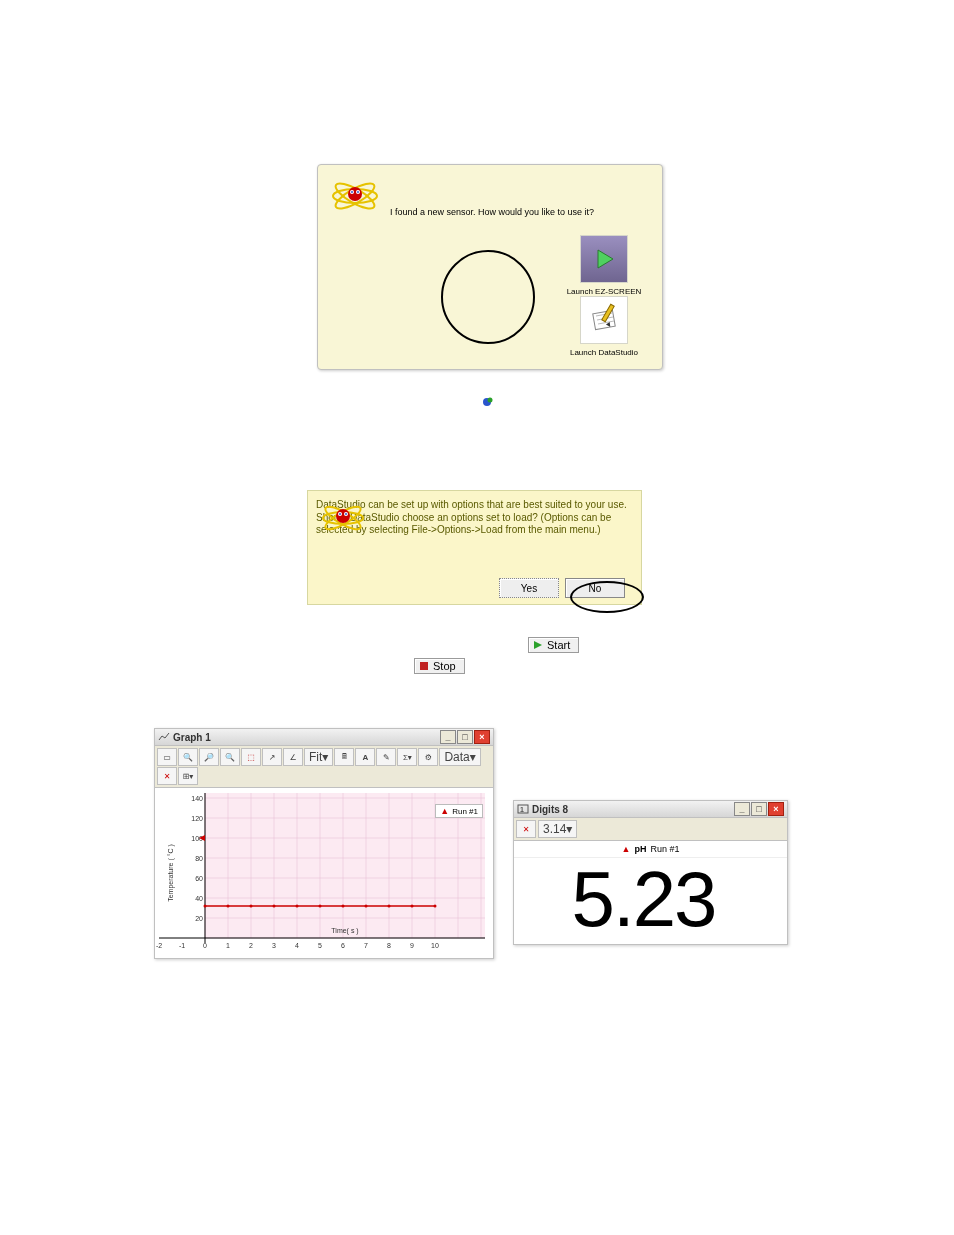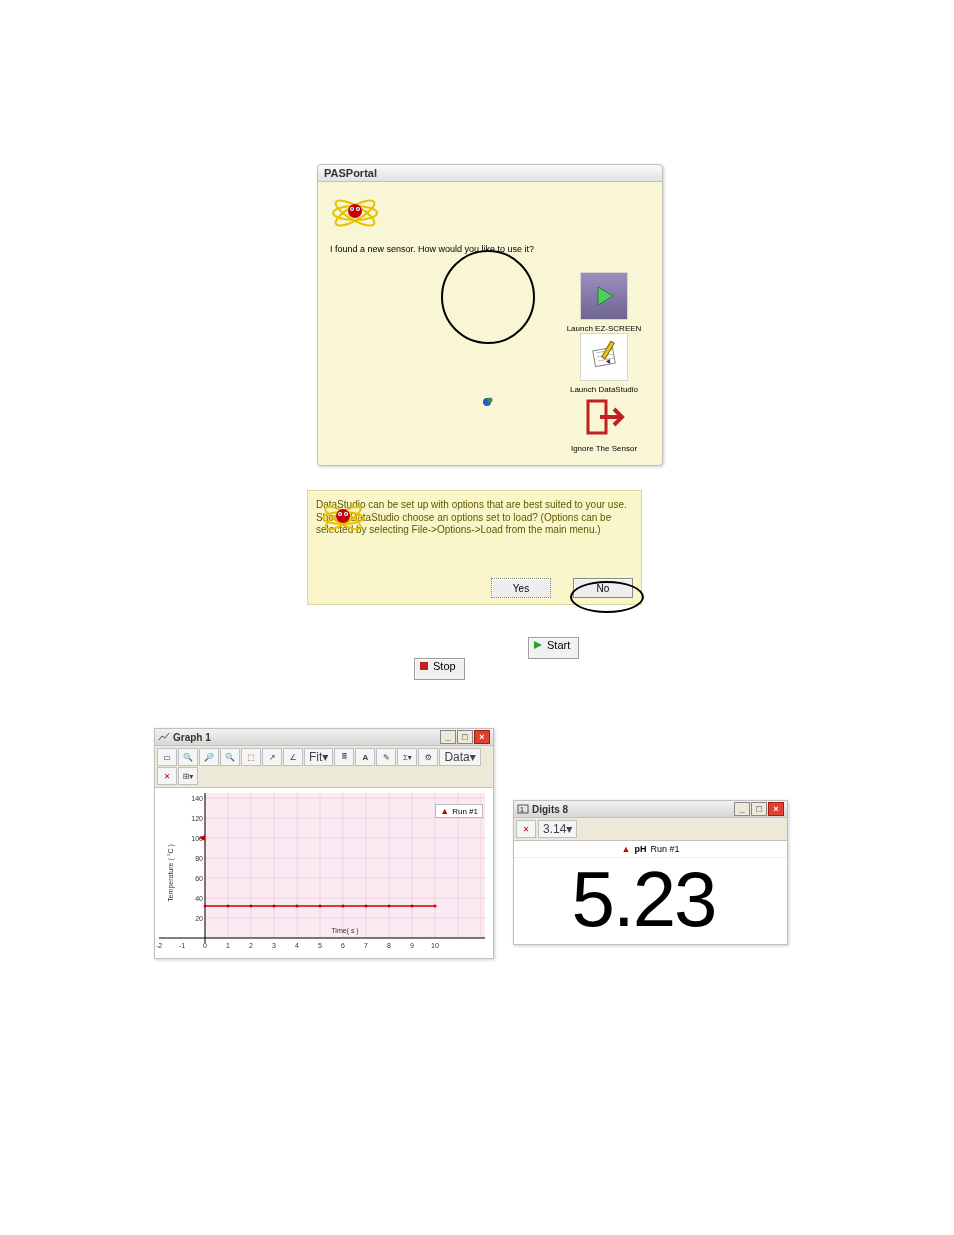--- a/index.html
+++ b/index.html
@@ -34,25 +34,24 @@
     font-size: 11px;
     font-weight: bold;
     color: #333;
     border-radius: 4px 4px 0 0;
   }
   .pasportal-body {
     padding: 10px 8px 6px 8px;
   }
   .pasportal-top {
     display: flex;
-    align-items: flex-start;
+    align-items: flex-end;
     gap: 10px;
     margin-bottom: 18px;
     padding-left: 4px;
-    flex-direction: column;
   }
   .atom-icon {
     width: 50px;
     height: 42px;
     display:flex;
     align-items:center;
     justify-content:center;
   }
   .pasportal-msg {
     font-size: 9px;
@@ -118,45 +117,45 @@
     left: 10px;
     top: 6px;
   }
   .help-text {
     font-size: 10px;
     color: #5a5a00;
     line-height: 1.25;
   }
   .help-buttons {
     position: absolute;
-    right: 8px;
+    right: 16px;
     bottom: 6px;
     display: flex;
-    gap: 22px;
+    gap: 6px;
   }
   .winbtn {
     width: 58px;
     height: 18px;
     background: #eee;
     border: 1px solid #888;
     font-size: 10px;
     color:#000;
     display:flex;
     align-items:center;
     justify-content:center;
     box-shadow: inset 1px 1px 0 #fff;
   }
   .winbtn.dashed { border-style: dotted; }
   
   .start-btn, .stop-btn {
     position: absolute;
     border: 1px solid #9b9b9b;
     background: #f0f0f0;
     font-size: 11px;
-    padding: 1px 8px 7px 4px;
+    padding: 1px 8px 1px 4px;
     display: flex;
     align-items: center;
     gap: 4px;
     box-shadow: inset 1px 1px 0 #fff;
   }
   .start-btn { left: 528px; top: 637px; }
   .stop-btn  { left: 414px; top: 658px; }
   
   .graphwin {
     position: absolute;
@@ -262,21 +261,20 @@
     letter-spacing: -2px;
   }
   .tri-red { color:#c00; font-size:9px;}
 </style>
 </head>
 <body>
 
 <div class="page">
 
   <div class="pasportal">
-    <div class="pasportal-title">PASPortal</div>
     <div class="pasportal-body">
       <div class="pasportal-top">
         <div class="atom-icon">
           <svg width="50" height="42" viewBox="0 0 50 42">
             <ellipse cx="25" cy="21" rx="22" ry="7" fill="none" stroke="#e6c200" stroke-width="2" transform="rotate(30 25 21)"></ellipse>
             <ellipse cx="25" cy="21" rx="22" ry="7" fill="none" stroke="#e6c200" stroke-width="2" transform="rotate(-30 25 21)"></ellipse>
             <ellipse cx="25" cy="21" rx="22" ry="7" fill="none" stroke="#e6c200" stroke-width="2"></ellipse>
             <circle cx="25" cy="19" r="7" fill="#c00"></circle>
             <circle cx="22" cy="17" r="2" fill="#fff"></circle>
             <circle cx="28" cy="17" r="2" fill="#fff"></circle>
@@ -300,29 +298,20 @@
             <svg width="36" height="36" viewBox="0 0 36 36">
               <rect x="8" y="10" width="20" height="16" fill="#fff" stroke="#888" transform="rotate(-10 18 18)"></rect>
               <line x1="10" y1="14" x2="26" y2="11" stroke="#bbb"></line>
               <line x1="11" y1="18" x2="27" y2="15" stroke="#bbb"></line>
               <line x1="12" y1="22" x2="28" y2="19" stroke="#bbb"></line>
               <rect x="20" y="2" width="4" height="18" fill="#e8c020" stroke="#8a6a00" transform="rotate(30 22 11)"></rect>
               <polygon points="28,18 31,22 26,22" fill="#333" transform="rotate(30 22 11)"></polygon>
             </svg>
           </div>
           <div class="opt-label">Launch DataStudio</div>
-        </div>
-        <div class="pasportal-opt">
-          <div class="opt-icon-box" style="border:none;background:transparent;">
-            <svg width="44" height="44" viewBox="0 0 44 44">
-              <rect x="6" y="6" width="18" height="32" fill="none" stroke="#c02020" stroke-width="3"></rect>
-              <path d="M 18 22 L 38 22 M 32 14 L 40 22 L 32 30" fill="none" stroke="#c02020" stroke-width="4"></path>
-            </svg>
-          </div>
-          <div class="opt-label">Ignore The Sensor</div>
         </div>
       </div>
     </div>
   </div>
   <div class="circle-highlight" style="left:441px; top:250px; width:90px; height:90px;"></div>
 
   <div class="small-ds-icon">
     <svg width="14" height="14" viewBox="0 0 14 14">
       <circle cx="7" cy="7" r="4" fill="#2a55cc"></circle>
       <circle cx="10" cy="5" r="2.5" fill="#2aa02a"></circle>

